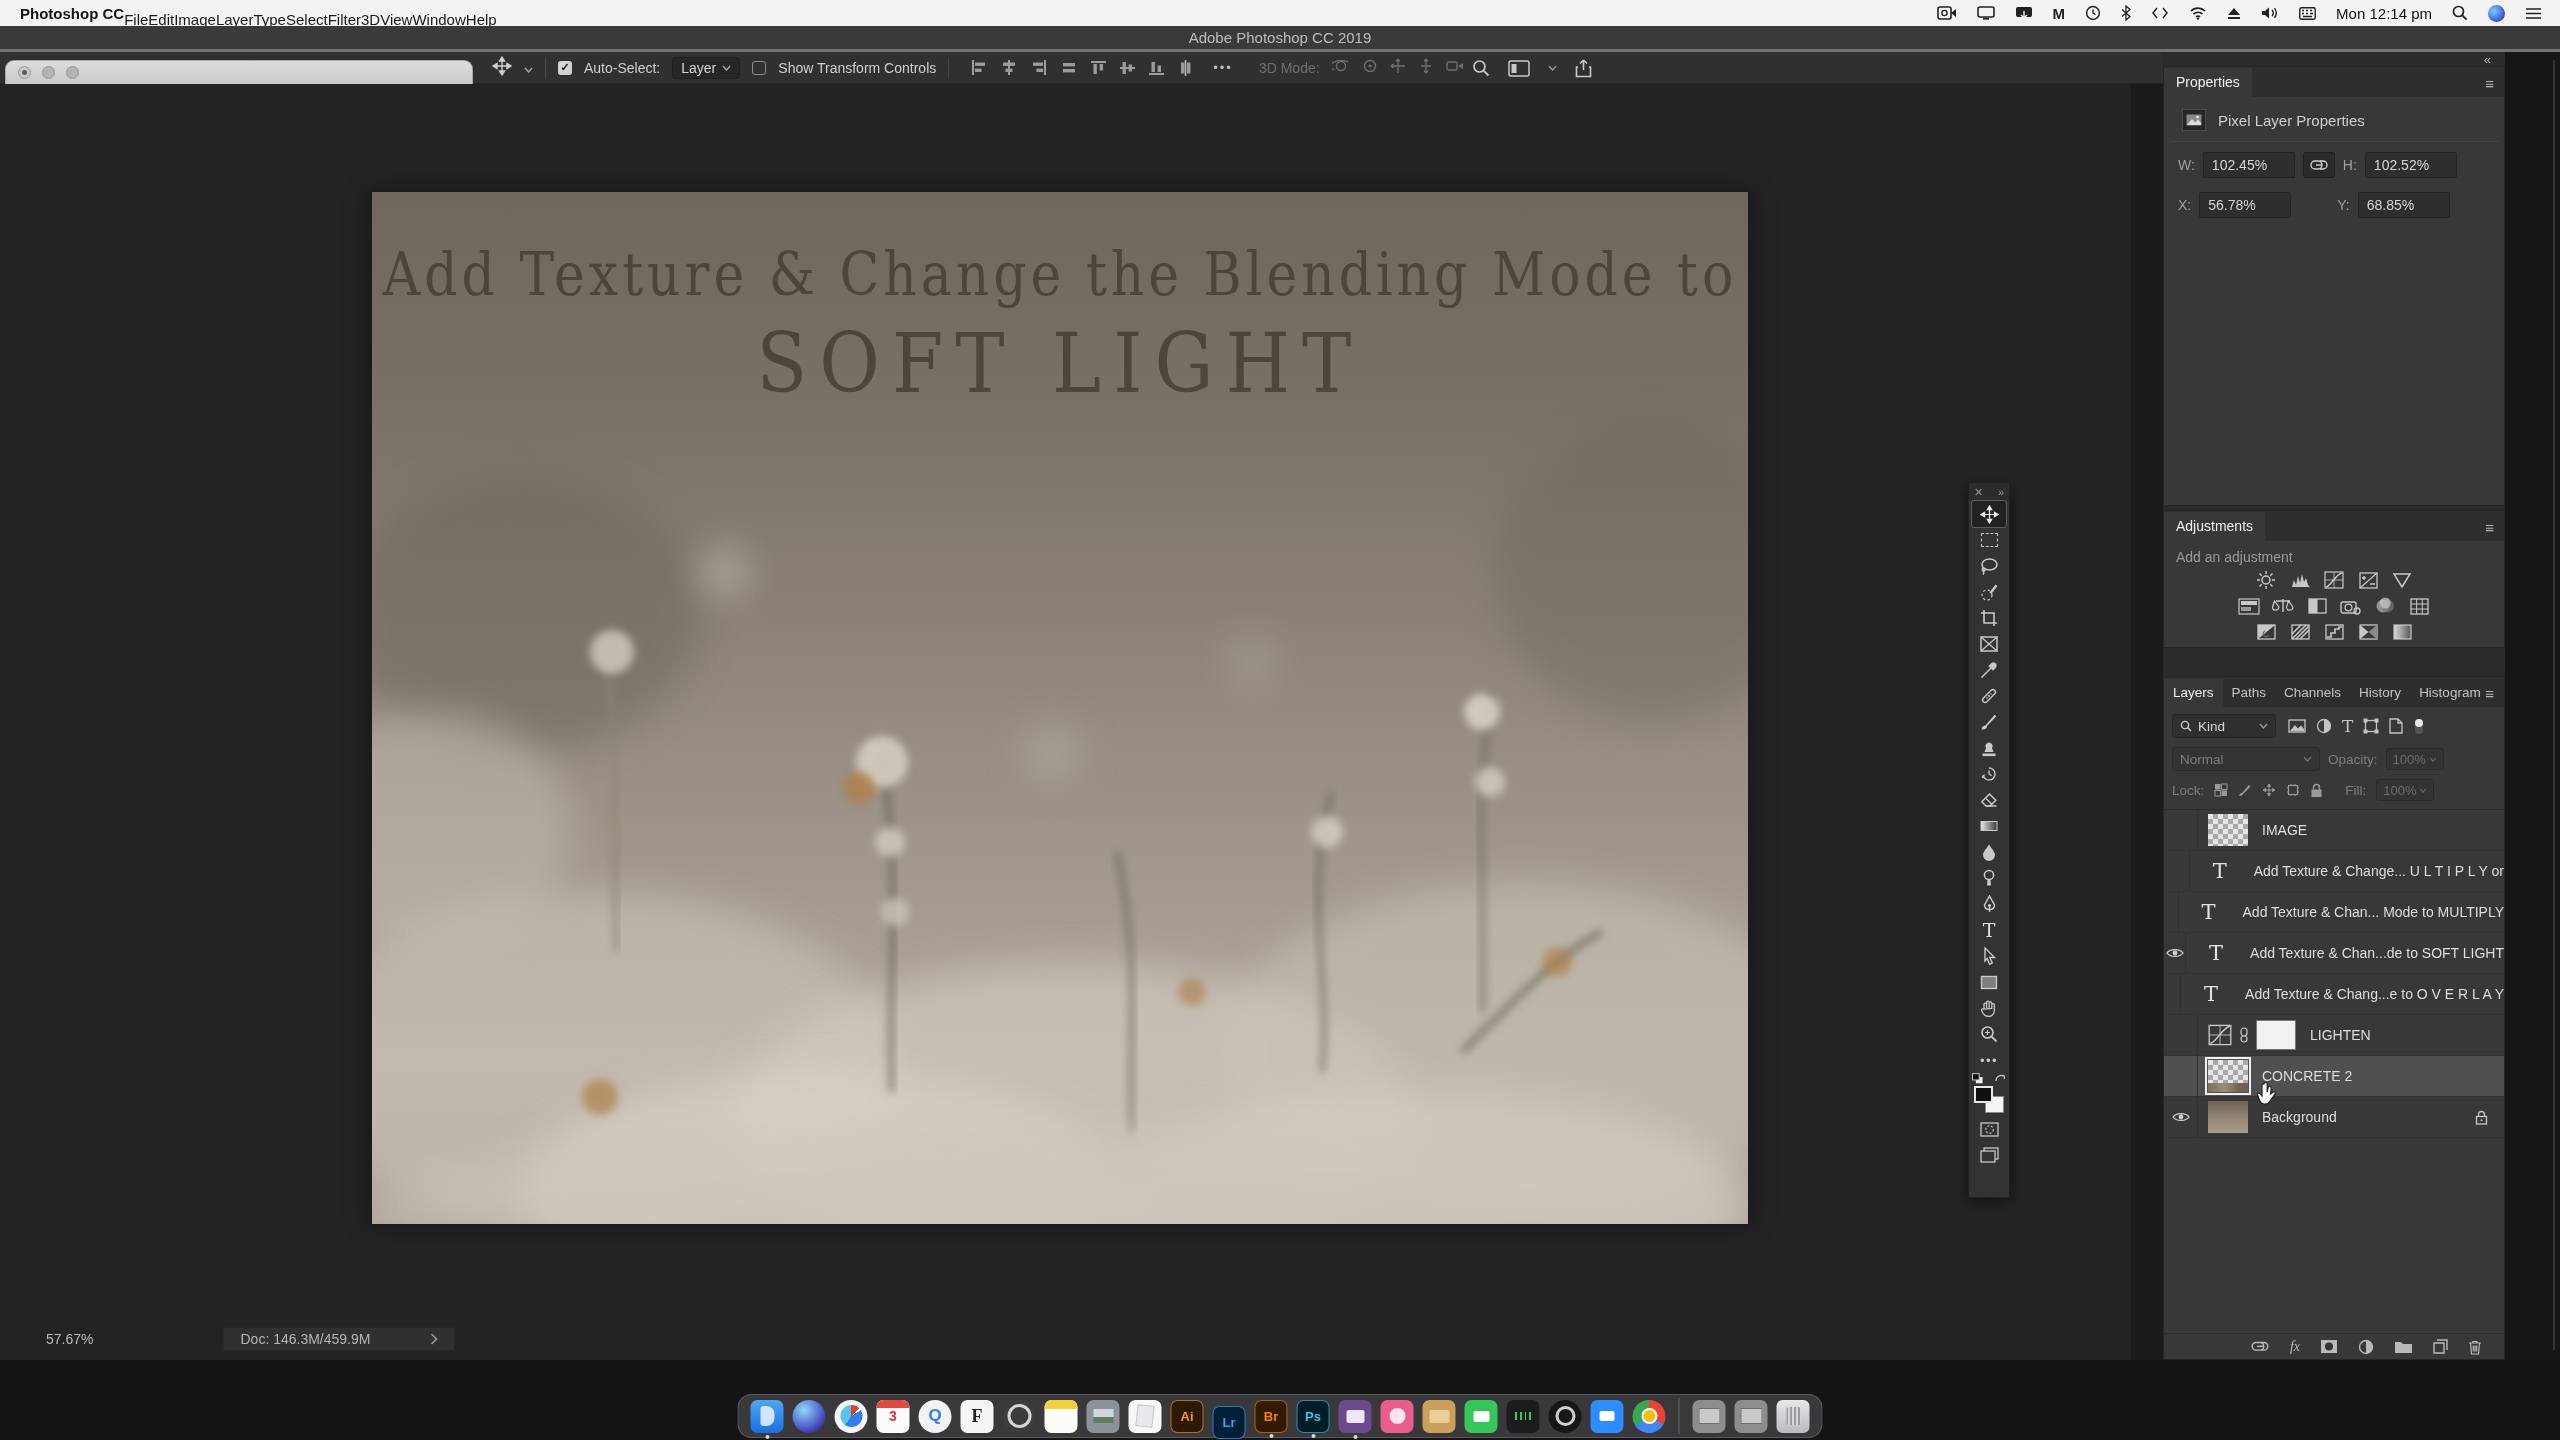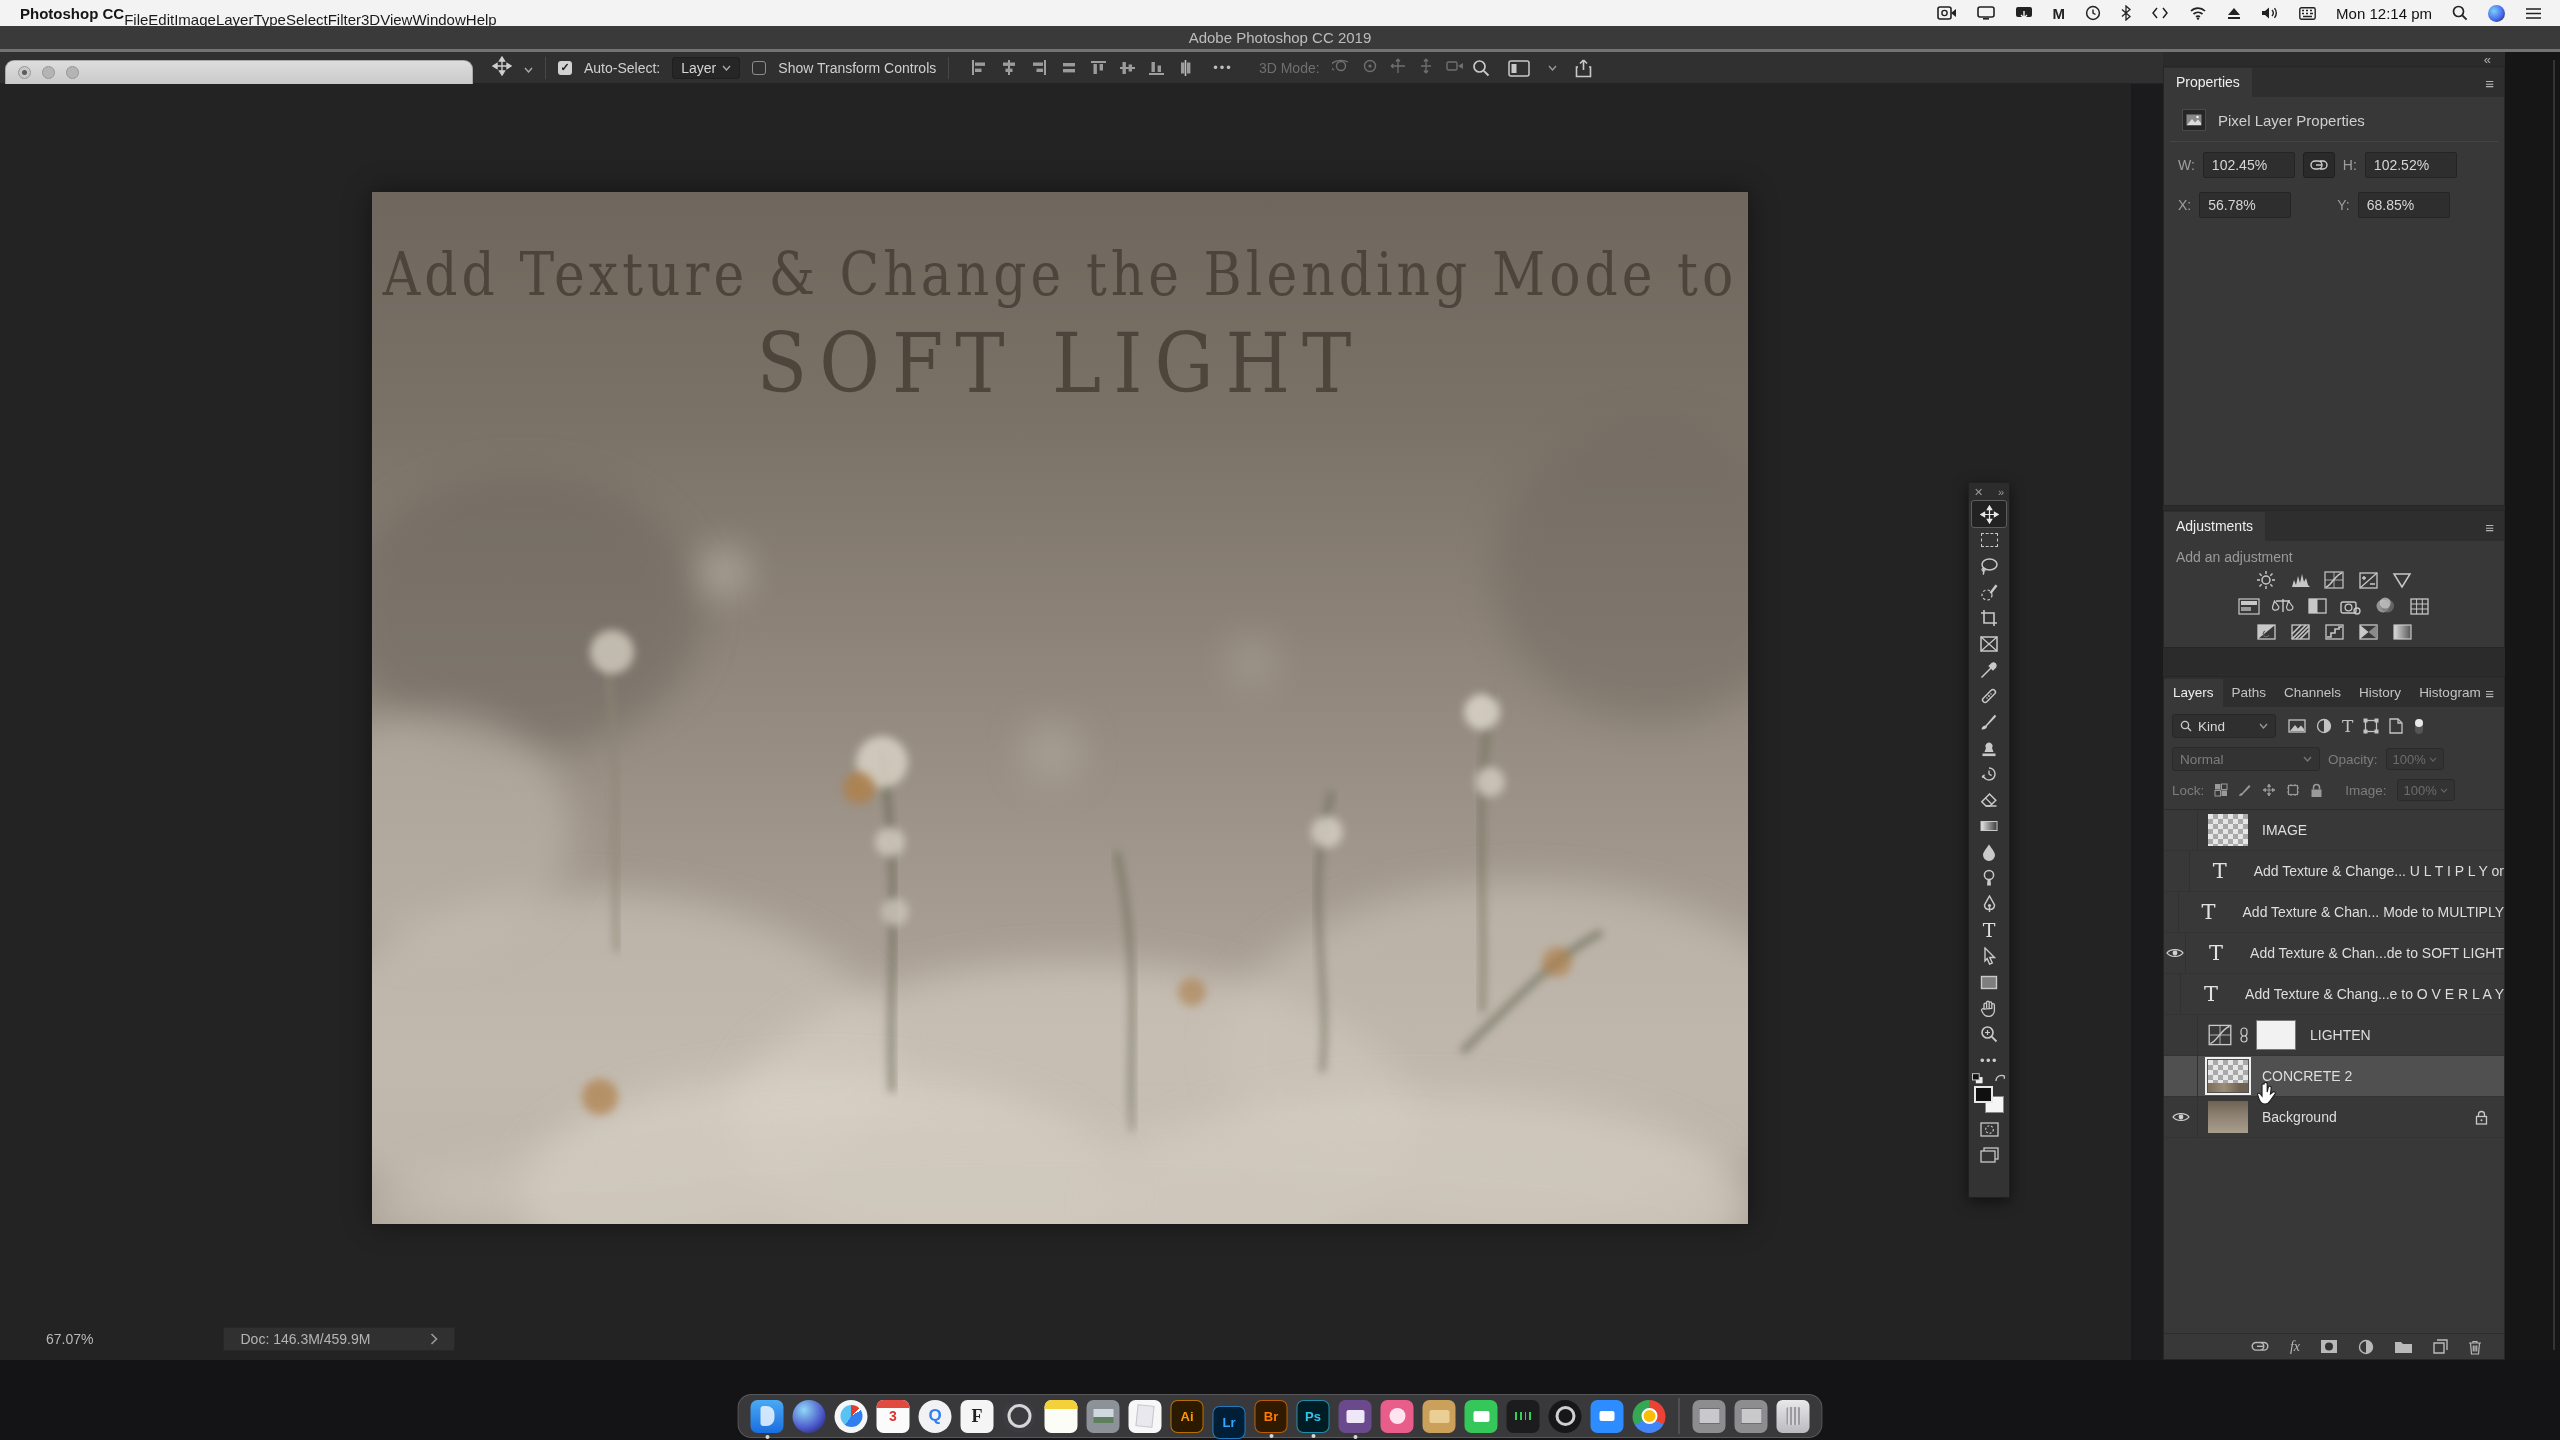--- a/index.html
+++ b/index.html
@@ -504,21 +504,21 @@
         <circle cx="352" cy="380" r="24" fill="#c9c2b6" opacity=".6" filter="url(#b3)"></circle>
         <circle cx="680" cy="560" r="30" fill="#b8b0a4" opacity=".5" filter="url(#b3)"></circle>
         <circle cx="880" cy="470" r="26" fill="#b2aa9e" opacity=".45" filter="url(#b3)"></circle>
         <ellipse cx="688" cy="1020" rx="700" ry="90" fill="#cdc6bb" opacity=".5" filter="url(#b3)"></ellipse>
       </svg>
       <div class="ph-head ph-head1">Add Texture &amp; Change the Blending Mode to</div>
       <div class="ph-head ph-head2">SOFT LIGHT</div>
     </div>
 
     <div class="statusbar">
-      <span class="sb-zoom">67.07%</span>
+      <span class="sb-zoom">57.67%</span>
       <span class="sb-docfield">
         <span>Doc: 146.3M/459.9M</span>
         <svg width="8" height="12" viewBox="0 0 8 12">
             <path d="M1.5 1 L6.5 6 L1.5 11" fill="none" stroke="#9a9a9a" stroke-width="1.6"></path>
           </svg>
       </span>
     </div>
   </div>
 
   <div class="toolbar">
@@ -942,21 +942,21 @@
               <rect x="2.5" y="2.5" width="9" height="9" fill="none" stroke="#9a9a9a" stroke-width="1.2"></rect>
               <path d="M5 1 V3 M9 1 V3 M5 11 V13 M9 11 V13 M1 5 H3 M1 9 H3 M11 5 H13 M11 9 H13" stroke="#9a9a9a" stroke-width="1.1"></path>
             </svg>
           </span>
         <span>
             <svg width="13" height="15" viewBox="0 0 13 15">
               <rect x="1.5" y="6.5" width="10" height="7.5" fill="#9a9a9a"></rect>
               <path d="M3.5 6.5 V4.5 a3 3 0 0 1 6 0 V6.5" fill="none" stroke="#9a9a9a" stroke-width="1.5"></path>
             </svg>
           </span>
-        <span class="dim-label" style="margin-left:12px">Image:</span>
+        <span class="dim-label" style="margin-left:12px">Fill:</span>
         <span class="dim-field">
           <span>100%</span>
           <svg width="8" height="5" viewBox="0 0 9 6">
               <path d="M1 1 L4.5 5 L8 1" fill="none" stroke="#666" stroke-width="1.3"></path>
             </svg>
         </span>
       </div>
 
       <div class="lrows">
 

